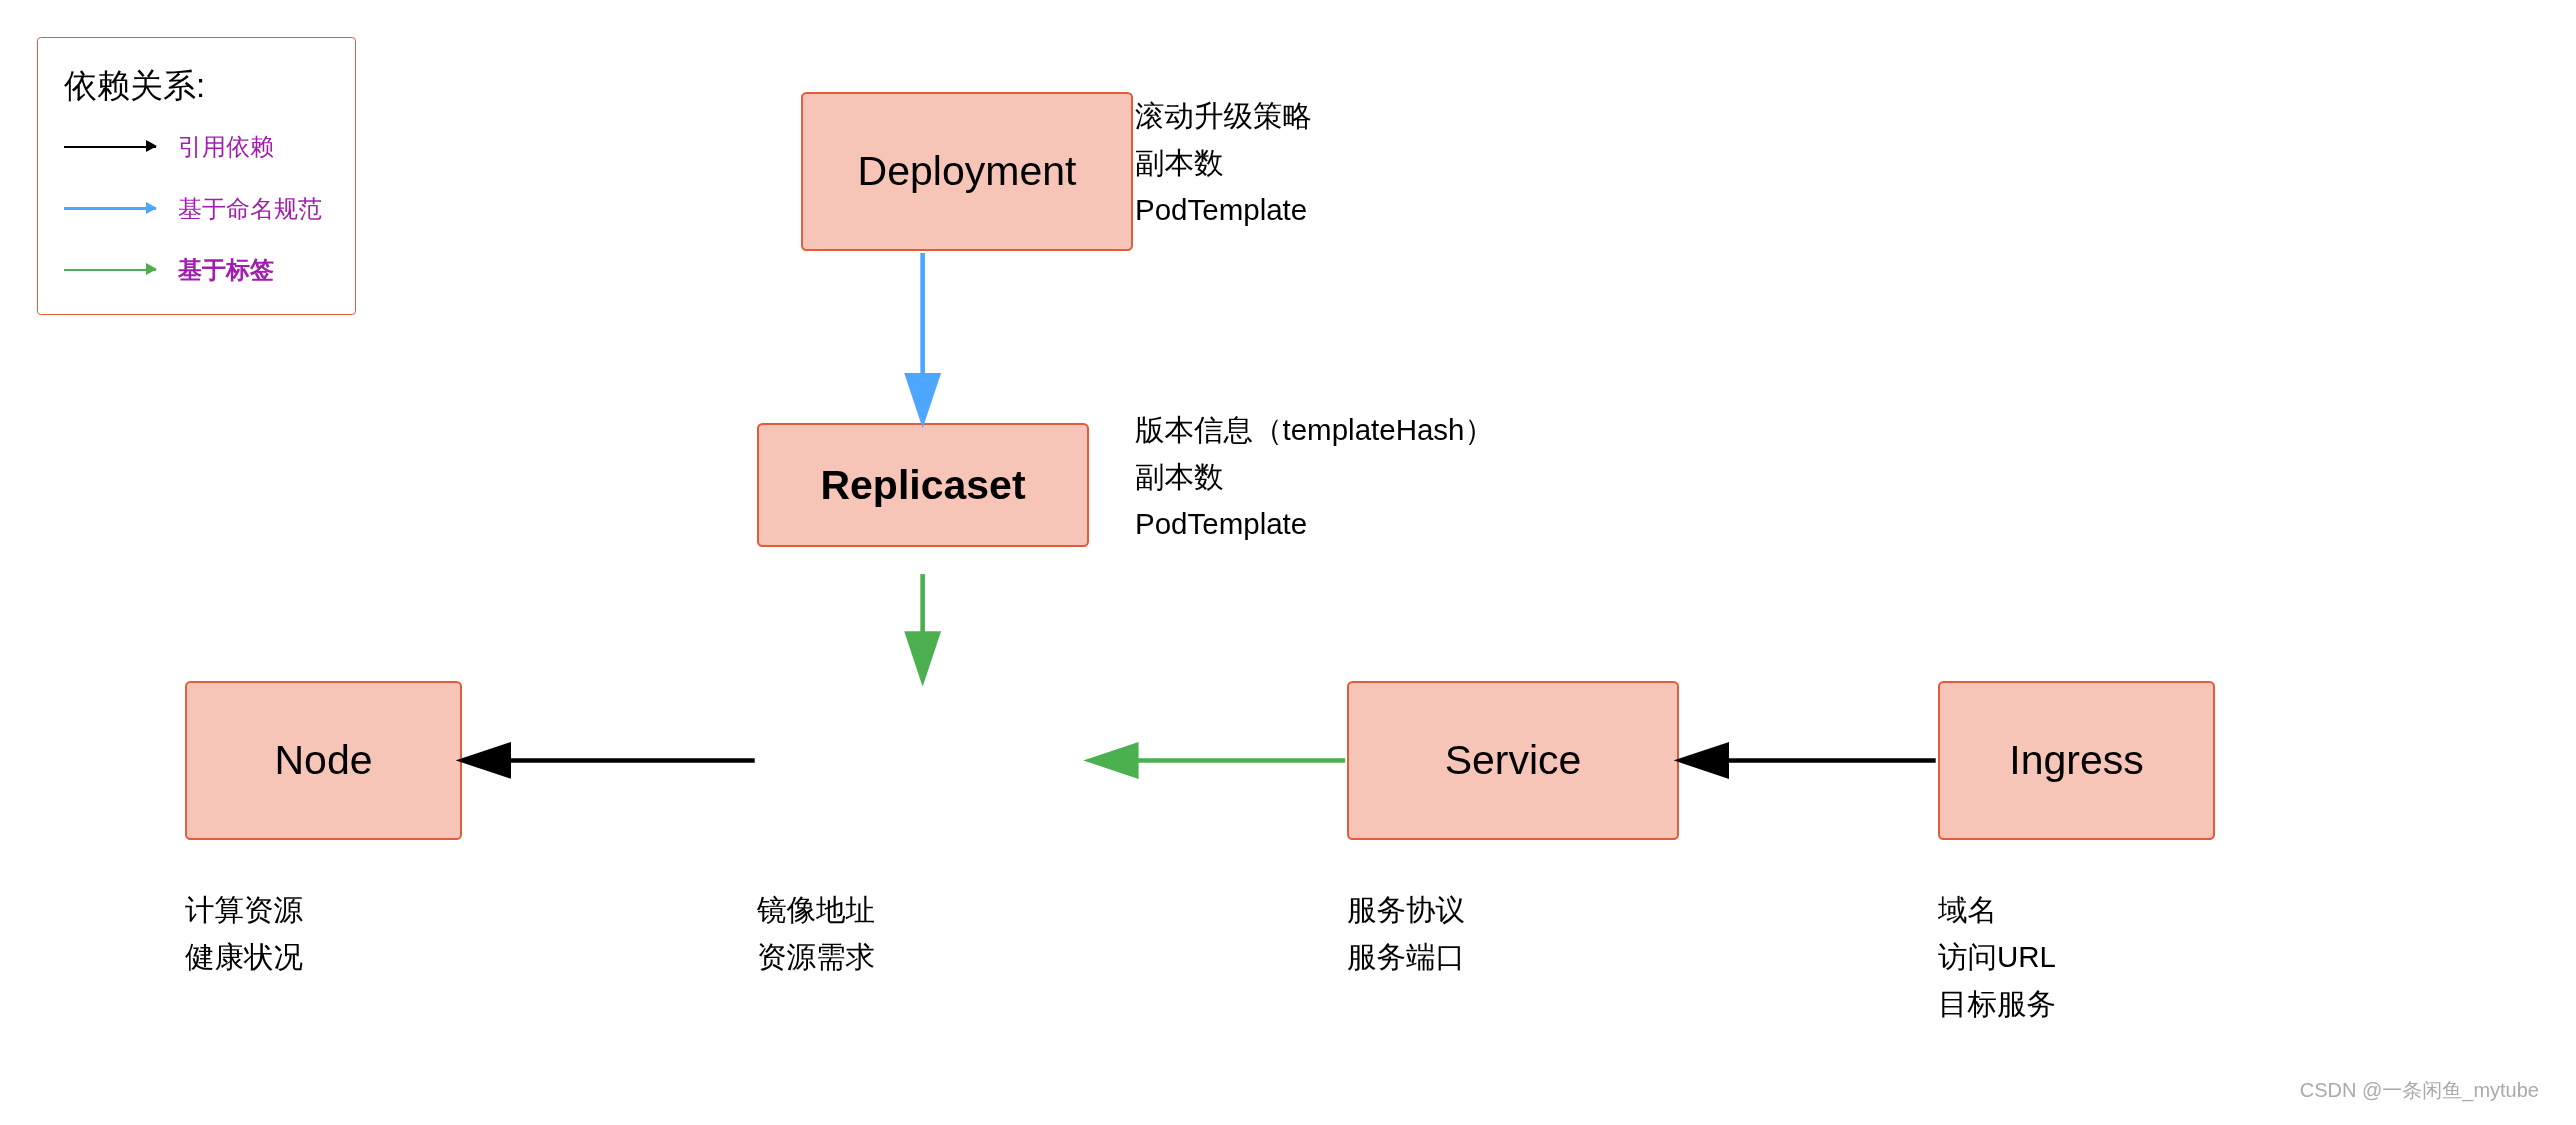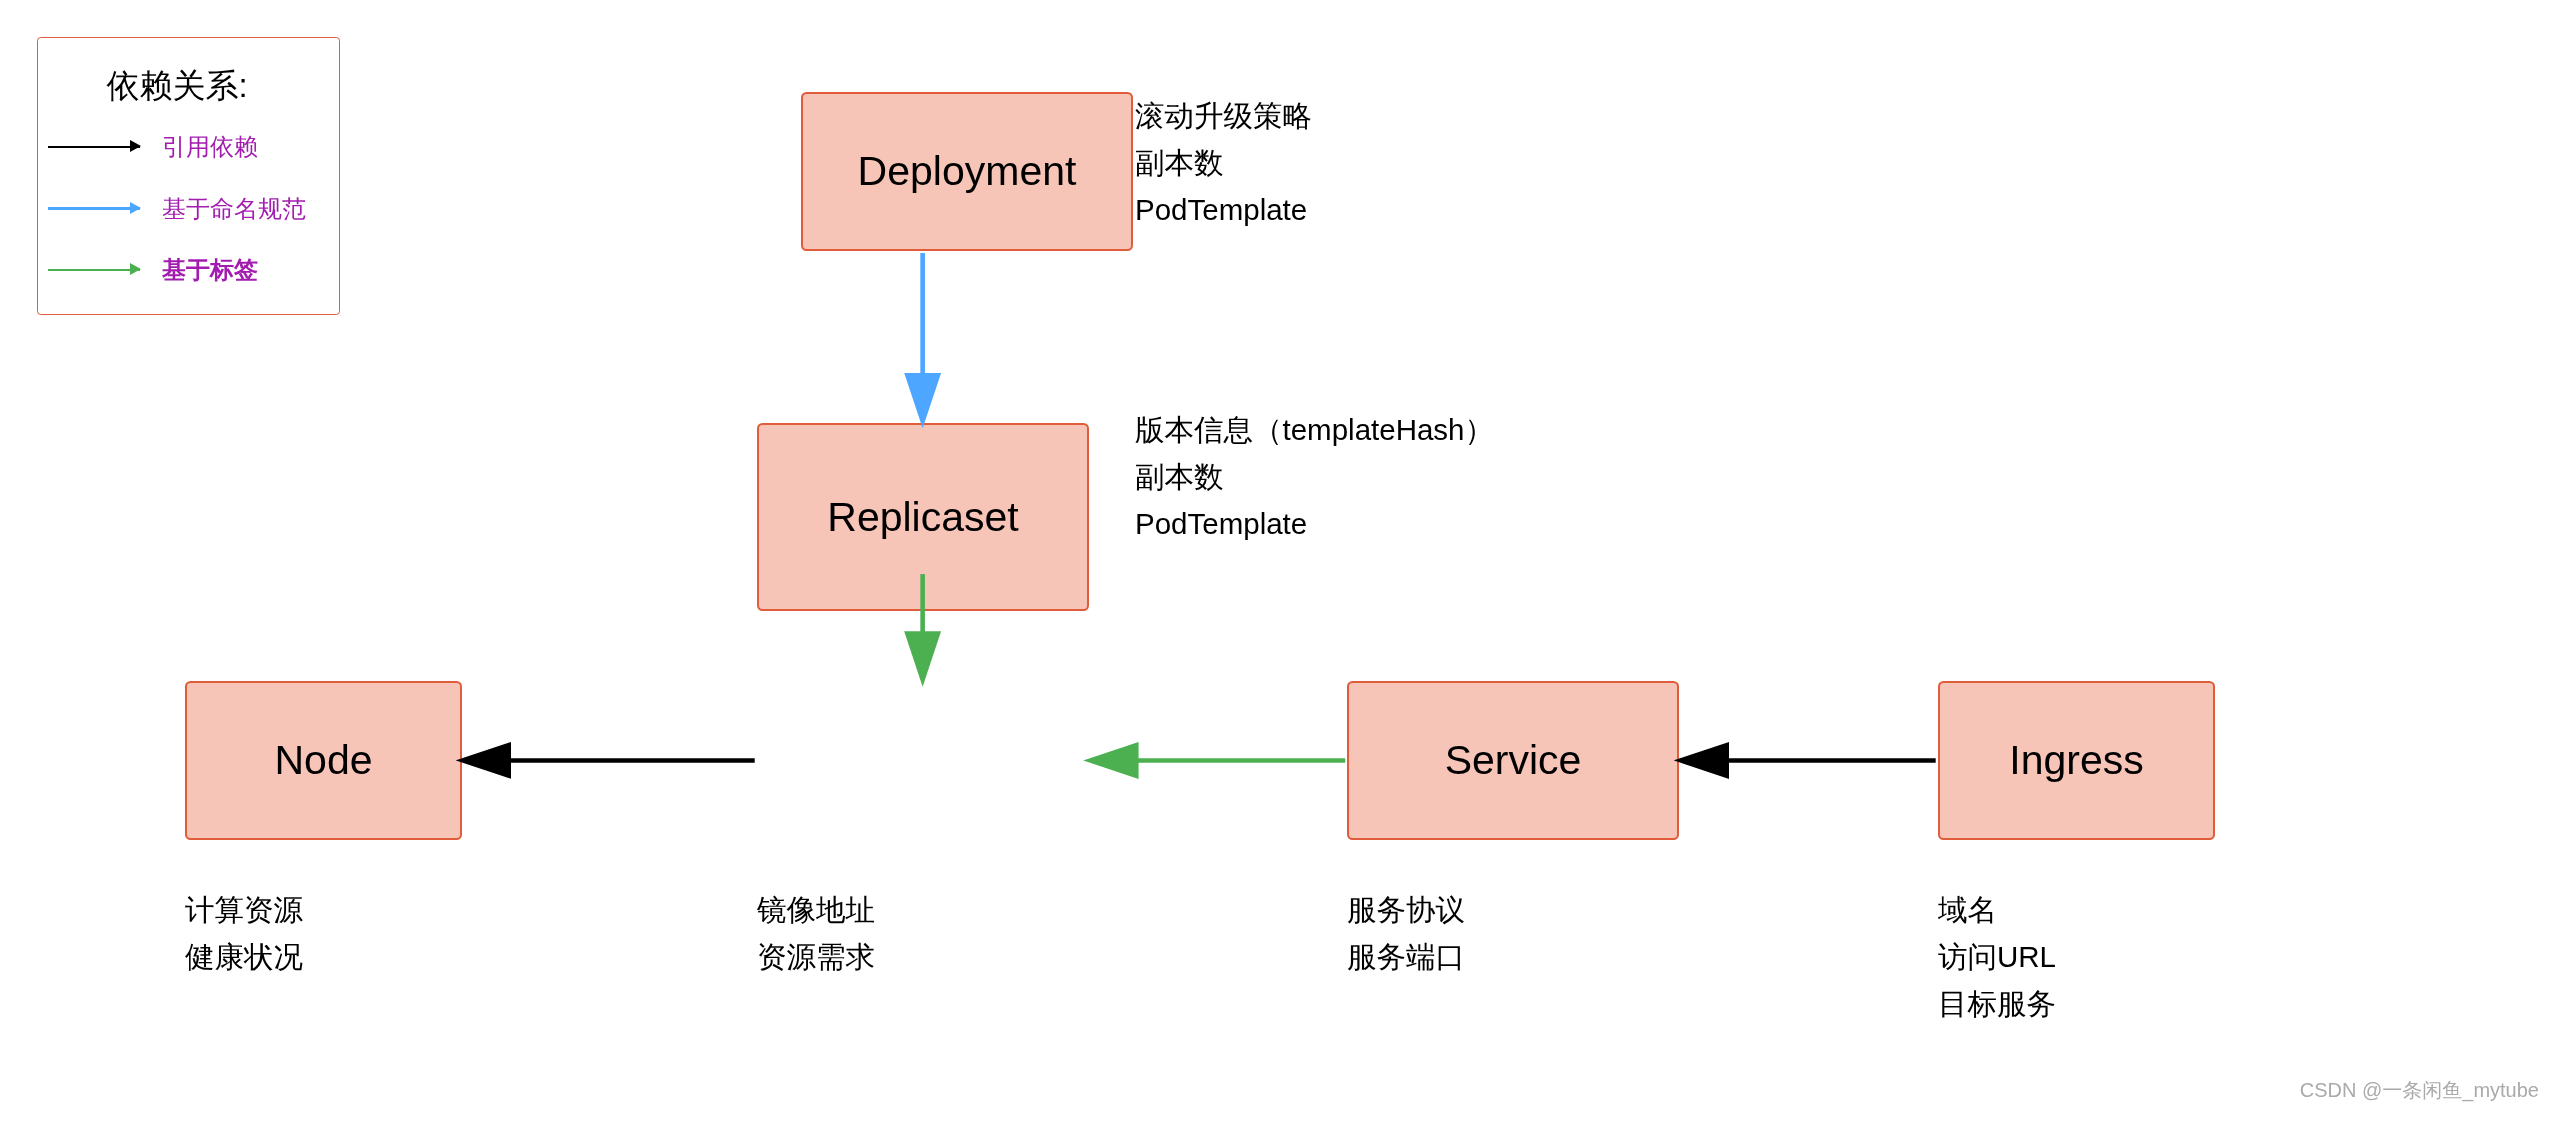--- a/index.html
+++ b/index.html
@@ -19,23 +19,22 @@
       height: 1126px;
     }
 
     
     .legend {
       position: absolute;
       top: 37px;
       left: 37px;
       border: 1.8px solid #e05c3a;
       border-radius: 3.7px;
-      padding: 26px 33px 26px 10px;
+      padding: 26px 33px 26px 26px;
       background: #fff;
-      text-align: center;
     }
     .legend-title {
       font-size: 33px;
       font-weight: 500;
       color: #000;
       margin-bottom: 22px;
     }
     .legend-item {
       display: flex;
       align-items: center;
@@ -116,21 +115,21 @@
     <div class="legend-item">
       <div class="legend-line green"></div>
       <span class="legend-label">基于标签</span>
     </div>
   </div>
 
   <div class="k8s-box" style="left:757px; top:92px; width:332px; height:159px;margin-left:44px;">
     <span>Deployment</span>
   </div>
 
-  <div class="k8s-box" style="left:757px; top:423px; width:332px; height:188px;">
+  <div class="k8s-box" style="left:757px; top:423px; width:332px; height:124px;font-weight:bold;">
     <span>Replicaset</span>
   </div>
 
 
   <div class="k8s-box" style="left:185px; top:681px; width:277px; height:159px;">
     <span>Node</span>
   </div>
 
   <div class="k8s-box" style="left:1347px; top:681px; width:332px; height:159px;">
     <span>Service</span>

